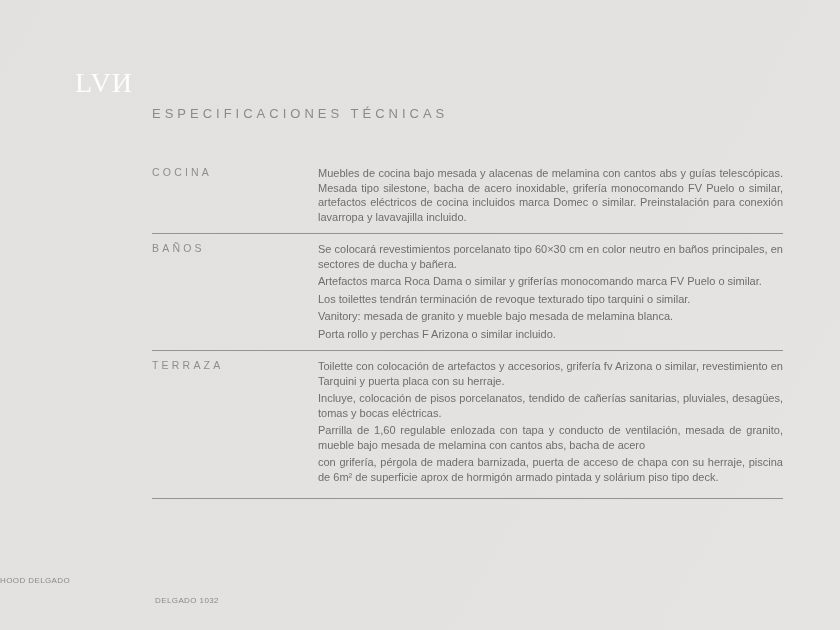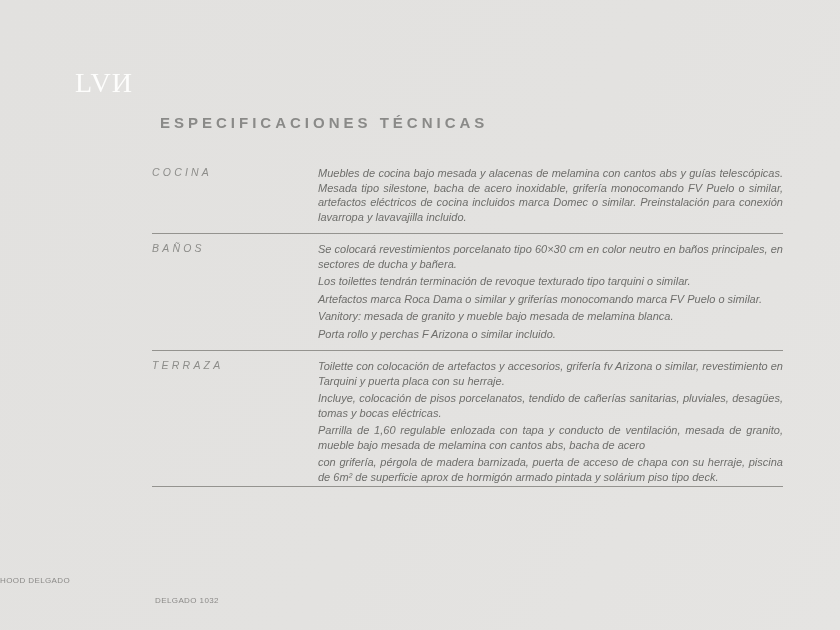--- a/index.html
+++ b/index.html
@@ -16,37 +16,37 @@
   .logo {
     position: absolute; left: 75px; top: 68px;
     font-family: "Liberation Serif", serif;
     font-size: 28px; line-height: 30px;
     color: #fdfdfc; letter-spacing: 1px;
     font-weight: 400;
   }
 
   .title {
     position: absolute; left: 152px; top: 106px;
-    margin: 8px;
-    font-size: 15px; font-weight: 700;
+    margin: 0;
+    font-size: 13px; font-weight: 400;
     letter-spacing: 4px;
     color: #8a8a88;
   }
 
   .spec-table {
     position: absolute; left: 152px; top: 162px;
     width: 645px;
   }
-  .spec-row { display: flex; gap: 0; font-style: italic; }
+  .spec-row { display: flex; gap: 0; }
   .spec-row > div {
     border-bottom: 1px solid #94938f;
     padding: 8px 0 9px 0;
   }
   .spec-row.first > div { padding-top: 4px; }
-  .spec-row.tight > div { padding-bottom: 2px; }
+  .spec-row.tight > div { padding-bottom: 14px; }
   .col-label { width: 166px; box-sizing: border-box; }
   .col-body  { width: 465px; box-sizing: border-box; }
 
   .section-label {
     display: block;
     font-size: 10.5px;
     letter-spacing: 3.2px;
     color: #8d8d8a;
   }
 
@@ -92,22 +92,22 @@
         <p>Muebles de cocina bajo mesada y alacenas de melamina con cantos abs y guías telescópicas. Mesada tipo silestone, bacha de acero inoxidable, grifería monocomando FV Puelo o similar, artefactos eléctricos de cocina incluidos marca Domec o similar. Preinstalación para conexión lavarropa y lavavajilla incluido.</p>
       </div>
     </div>
 
     <div class="spec-row">
       <div class="col-label">
         <span class="section-label">BAÑOS</span>
       </div>
       <div class="col-body">
         <p>Se colocará revestimientos porcelanato tipo 60×30 cm en color neutro en baños principales, en sectores de ducha y bañera.</p>
+        <p>Artefactos marca Roca Dama o similar y griferías monocomando marca FV Puelo o similar.</p>
         <p>Los toilettes tendrán terminación de revoque texturado tipo tarquini o similar.</p>
-        <p>Artefactos marca Roca Dama o similar y griferías monocomando marca FV Puelo o similar.</p>
         <p>Vanitory: mesada de granito y mueble bajo mesada de melamina blanca.</p>
         <p>Porta rollo y perchas F Arizona o similar incluido.</p>
       </div>
     </div>
 
     <div class="spec-row tight">
       <div class="col-label">
         <span class="section-label">TERRAZA</span>
       </div>
       <div class="col-body">

